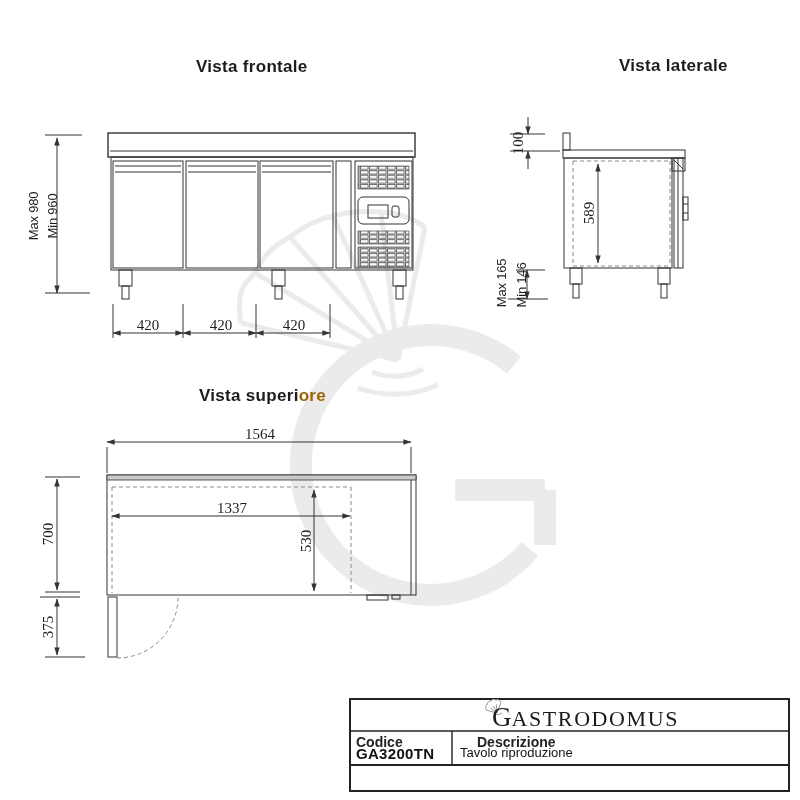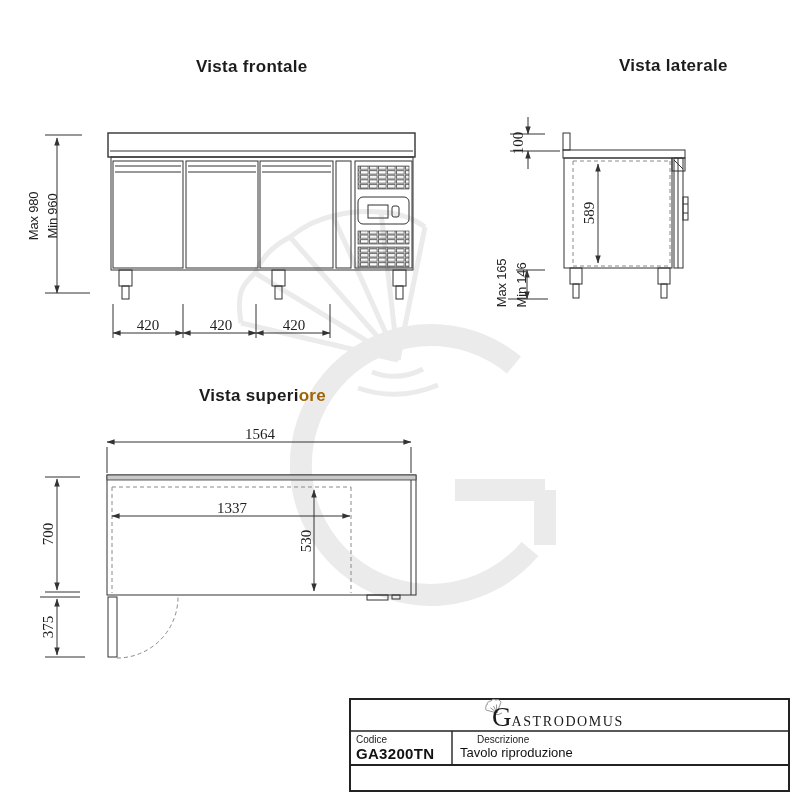--- a/index.html
+++ b/index.html
@@ -7,27 +7,27 @@
           font-family:"Liberation Sans",sans-serif;text-align:center;}
   .canvas svg{position:absolute;left:0;top:0;}
   .lbl{position:absolute;white-space:nowrap;color:#222;}
   .vtitle{font-weight:bold;font-size:17px;color:#1c1c1c;letter-spacing:.3px;
           font-family:"Liberation Sans",sans-serif;}
   .faded{color:#a16207;}
   .dimnum{font-family:"Liberation Serif",serif;font-size:15px;color:#1f1f1f;}
   .dimtxt{font-family:"Liberation Sans",sans-serif;font-size:13px;color:#1f1f1f;letter-spacing:-.2px;}
   .cc{transform:translate(-50%,0);}
   .rot{transform:translate(-50%,-50%) rotate(-90deg);}
-  .tb-label{font-size:10px;color:#222;}
+  .tb-label{font-size:14px;color:#222;font-weight:bold;}
   .tb-code{font-size:15px;font-weight:bold;color:#111;letter-spacing:.3px;}
   .tb-desc{font-size:13px;color:#111;}
   .tb-footer{font-size:11px;color:#111;}
   .brand{font-family:"Liberation Serif",serif;color:#1a1a1a;}
   .brandG{font-size:27px;line-height:1;}
-  .brandRest{font-size:14px;letter-spacing:1.6px;}
+  .brandRest{font-size:22px;letter-spacing:1.6px;}
 </style>
 </head>
 <body>
 
 <div class="canvas">
 
   <svg width="800" height="800" viewBox="0 0 800 800">
     <defs>
       <marker id="ah" viewBox="0 0 10 10" refX="9.5" refY="5" markerWidth="10" markerHeight="8" orient="auto-start-reverse">
         <path d="M0,1.6 L10,5 L0,8.4 z" fill="#333"></path>

